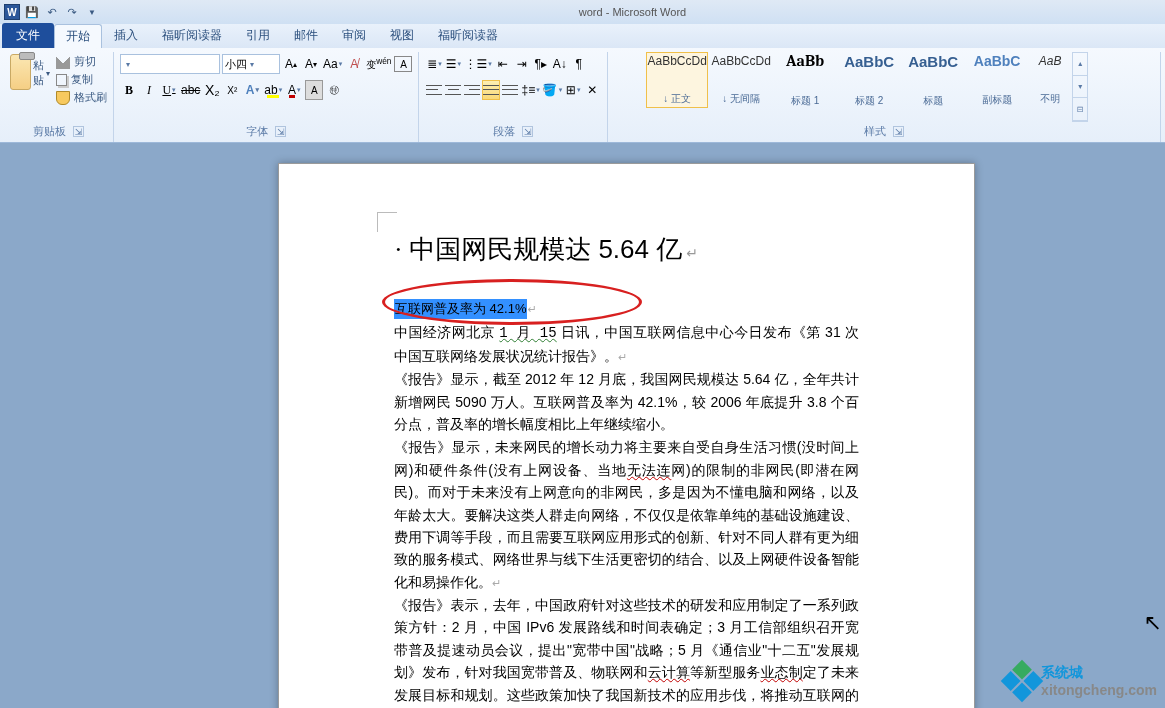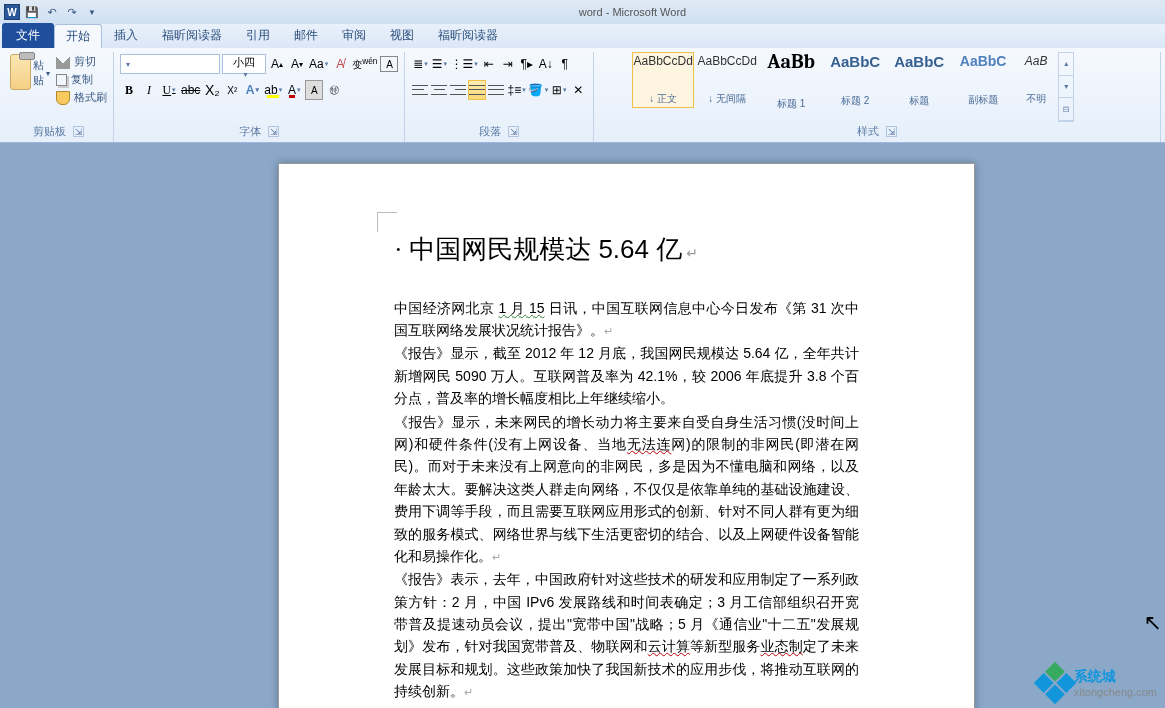--- a/index.html
+++ b/index.html
@@ -35,21 +35,21 @@
 .ic.cut { background: linear-gradient(45deg,#999 45%,transparent 45%),linear-gradient(-45deg,#999 45%,transparent 45%); }
 .ic.copy { border:1px solid #888; box-shadow: 2px 2px 0 #ccc; width:11px; height:12px;}
 .ic.brush { background:#f7c95f; border:1px solid #b08a2a; border-radius:0 0 6px 6px;}
 
 
 .font-controls { display:flex; flex-direction:column; gap:6px; padding-top:2px;}
 .font-row { display:flex; align-items:center; gap:2px; }
 .combo { border:1px solid #a9c1de; background:#fff; height:20px; display:flex; align-items:center; font-size:11px; padding:0 2px; }
 .combo .dd { font-size:8px; color:#5a7aa6; padding-left:3px;}
 .font-name { width:100px; }
-.font-size { width:44px;flex-direction:column; }
+.font-size { width:58px; }
 .btn { min-width:18px; height:20px; display:flex; align-items:center; justify-content:center; font-size:12px; border:1px solid transparent; }
 .btn .dd { font-size:7px; margin-left:1px; color:#5a7aa6;}
 .btn.b { font-weight:bold; font-family:"Times New Roman"; }
 .btn.i { font-style:italic; font-family:"Times New Roman"; }
 .btn.u { text-decoration:underline; font-family:"Times New Roman"; }
 .btn.s { text-decoration:line-through; }
 .btn.sub { font-size:14px; } .btn.sup { font-size:10px;}
 .hl { position:relative; } .hl::after{ content:""; position:absolute; bottom:1px; left:3px; right:3px; height:3px; background:#ffff00;}
 .fc { position:relative; } .fc::after{ content:""; position:absolute; bottom:1px; left:3px; right:7px; height:3px; background:#c00000;}
 
@@ -59,21 +59,21 @@
 .align { width:16px; height:14px; display:inline-flex; flex-direction:column; justify-content:space-around; }
 .align span { height:1px; background:#555; display:block;}
 .align.l span:nth-child(2){width:70%;} .align.c span:nth-child(2){width:70%;margin:0 auto;} .align.r span:nth-child(2){width:70%;margin-left:auto;} .align.j span{width:100%;}
 .shade { background: linear-gradient(#fdeeb3,#f9d978); border:1px solid #f0c04a; }
 
 
 .styles-gallery { display:flex; gap:2px; }
 .style-item { width:62px; height:56px; border:1px solid transparent; display:flex; flex-direction:column; align-items:center; justify-content:center; font-size:10px; cursor:pointer; }
 .style-item.sel { border-color:#f0c04a; background:#fdf5df; }
 .style-item .preview { font-size:12px; color:#333; margin-bottom:4px; }
-.style-item .preview.h { font-family:"Cambria",serif; font-weight:bold; color:#000; font-size:20px;}
+.style-item .preview.h { font-family:"Cambria",serif; font-weight:bold; color:#000; font-size:16px;}
 .style-item .preview.h1 { color:#365f91; font-size:15px; font-weight:bold;}
 .style-item .preview.h2 { color:#4f81bd; font-size:14px; font-weight:bold;}
 .style-item .name { color:#4a6a95; font-size:10px;margin-top:20px;}
 .styles-more { width:16px; display:flex; flex-direction:column; border:1px solid #c3d4ea; margin-left:2px;}
 .styles-more div { flex:1; display:flex; align-items:center; justify-content:center; font-size:8px; color:#5a7aa6; border-bottom:1px solid #c3d4ea;}
 
 
 .doc-area { position:absolute; top:143px; left:0; right:0; bottom:0; background:#8ba8c9; overflow:hidden;}
 .page { position:absolute; left:278px; top:20px; width:697px; height:900px; background:#fff; box-shadow:0 0 8px rgba(0,0,0,.3); border:1px solid #9a9a9a;}
 .page-content { padding: 65px 115px 0 115px; font-family: SimSun, serif; font-size:14px; color:#000; line-height:1.6; text-align:justify;}
@@ -85,25 +85,25 @@
 .circle-annot { position:absolute; left:-12px; top:-18px; width:260px; height:46px; border:3px solid #d82020; border-radius:50%; pointer-events:none;}
 .para { margin-bottom:1px; }
 .corner { position:absolute; width:20px; height:20px; }
 .corner.tl { top:48px; left:98px; border-left:1px solid #bbb; border-top:1px solid #bbb;}
 .ret { color:#aaa; font-size:11px; }
 
 
 .watermark { position:absolute; right:8px; bottom:10px; display:flex; align-items:center; gap:4px; font-size:14px; color:#1296db; font-weight:bold; font-family:"Microsoft YaHei";}
 .watermark .logo { display:grid; grid-template-columns:repeat(2,14px); grid-template-rows:repeat(2,14px); gap:2px; transform:rotate(45deg);}
 .watermark .logo div{ background:#1296db;} .watermark .logo div:nth-child(1){background:#36ab60;}
-.watermark .sub { font-size:11px; color:#888; font-weight:normal;}
+.watermark .sub { font-size:14px; color:#888; font-weight:bold;}
 .cursor-img { position:absolute; right:3px; bottom:72px; font-size:22px; color:#000;}
 
 .squiggle { text-decoration: underline wavy #c00000; text-decoration-thickness:1px;}
-.squiggle-g { text-decoration: underline wavy #2e7d32; text-decoration-thickness:1px;}
+.squiggle-g { text-decoration: underline wavy #2e7d32; text-decoration-thickness:1px;font-family:Liberation Mono, monospace;}
 </style>
 </head>
 <body>
 
 <div class="titlebar">
   <div class="qat">
     <div class="word-icon">W</div>
     <div class="q">💾</div>
     <div class="q">↶</div>
     <div class="q">↷</div>
@@ -301,20 +301,24 @@
         <span class="exp">⇲</span>
       </div>
   </div>
 </div>
 
 <div class="doc-area">
   <div class="page">
     <div class="corner tl"></div>
     <div class="page-content">
       <div class="doc-title"><span>中国网民规模达 5.64 亿</span><span class="ret">↵</span></div>
+      <div class="subtitle-wrap">
+        <div class="circle-annot"></div>
+        <span class="subtitle">互联网普及率为 42.1%</span><span class="ret">↵</span>
+      </div>
       <div class="para">中国经济网北京 <span class="squiggle-g">1 月 15</span> 日讯，中国互联网信息中心今日发布《第 31 次中国互联网络发展状况统计报告》。<span class="ret">↵</span></div>
       <div class="para">《报告》显示，截至 2012 年 12 月底，我国网民规模达 5.64 亿，全年共计新增网民 5090 万人。互联网普及率为 42.1%，较 2006 年底提升 3.8 个百分点，普及率的增长幅度相比上年继续缩小。</div>
       <div class="para">《报告》显示，未来网民的增长动力将主要来自受自身生活习惯(没时间上网)和硬件条件(没有上网设备、当地<span class="squiggle">无法连</span>网)的限制的非网民(即潜在网民)。而对于未来没有上网意向的非网民，多是因为不懂电脑和网络，以及年龄太大。要解决这类人群走向网络，不仅仅是依靠单纯的基础设施建设、费用下调等手段，而且需要互联网应用形式的创新、针对不同人群有更为细致的服务模式、网络世界与线下生活更密切的结合、以及上网硬件设备智能化和易操作化。<span class="ret">↵</span></div>
       <div class="para">《报告》表示，去年，中国政府针对这些技术的研发和应用制定了一系列政策方针：2 月，中国 IPv6 发展路线和时间表确定；3 月工信部组织召开宽带普及提速动员会议，提出"宽带中国"战略；5 月《通信业"十二五"发展规划》发布，针对我国宽带普及、物联网和<span class="squiggle">云计算</span>等新型服务<span class="squiggle">业态制</span>定了未来发展目标和规划。这些政策加快了我国新技术的应用步伐，将推动互联网的持续创新。<span class="ret">↵</span></div>
 
     </div>
   </div>
 </div>
 
 <div class="cursor-img">↖</div>

